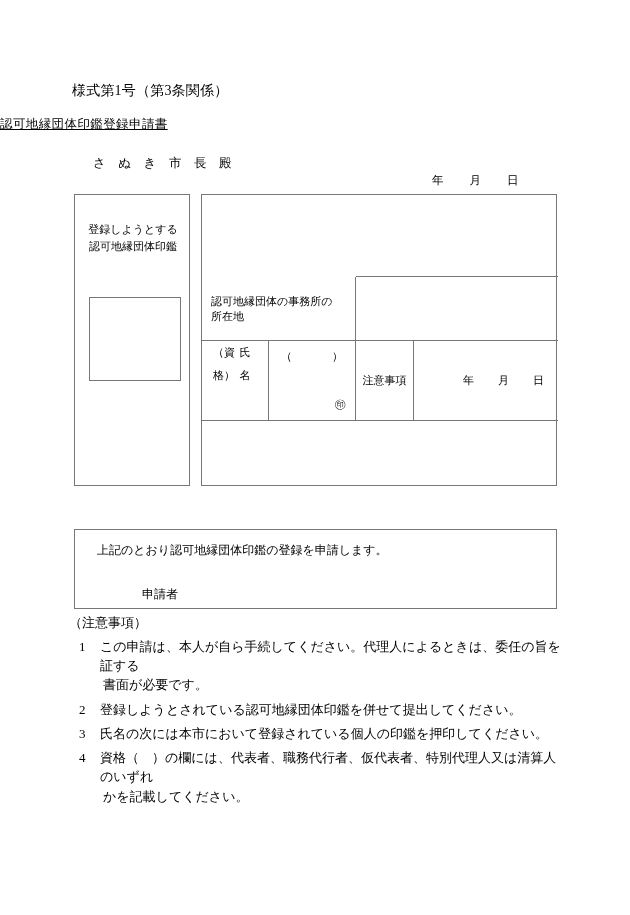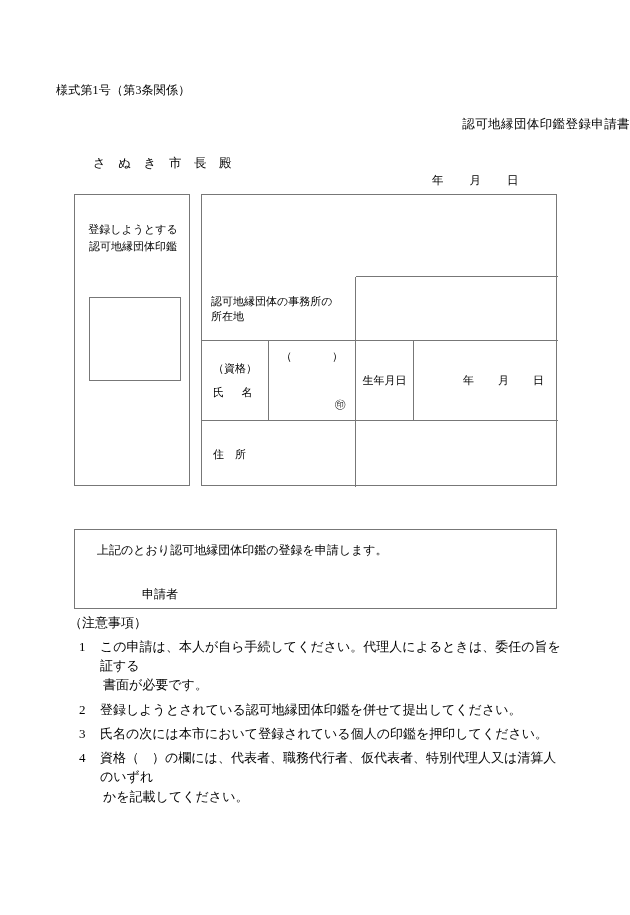--- a/index.html
+++ b/index.html
@@ -18,34 +18,35 @@
   .page {
     position: absolute;
     left: 0; top: 0;
     width: 630px;
     height: 915px;
   }
 
   
   .form-no {
     position: absolute;
-    left: 56px;
+    left: 72px;
     top: 82px;
-    font-size: 12px;
+    font-size: 14px;
     letter-spacing: 0.2px;
     white-space: nowrap;
   }
   .doc-title {
     position: absolute;
     left: 0;
     top: 116px;
     width: 630px;
-    text-align: right;
+    text-align: left;
     font-size: 12.5px;
     letter-spacing: 0.4px;
+    text-decoration: underline;
   }
   .addressee {
     position: absolute;
     left: 93px;
     top: 155px;
     font-size: 12.5px;
     white-space: nowrap;
   }
   .date-line {
     position: absolute;
@@ -116,21 +117,21 @@
     left: 0; top: 82px; width: 154px; height: 64px;
     display: flex; align-items: center;
     padding-left: 9px;
   }
   .r2-value { left: 154px; top: 82px; width: 202px; height: 64px; }
 
   
   .r3-label {
     left: 0; top: 146px; width: 67px; height: 80px;
     padding-left: 11px;
-    display: flex; flex-direction: column;
+    display: flex; flex-direction: row;
     justify-content: center;
   }
   .r3-label .ln { line-height: 2.1; }
   .r3-name {
     left: 67px; top: 146px; width: 87px; height: 80px;
   }
   .r3-name .paren {
     position: absolute; left: 12px; top: 8px;
     font-size: 11px; white-space: nowrap;
   }
@@ -252,30 +253,29 @@
     <div class="cell r2-value bb"></div>
 
     <div class="cell r3-label bb br">
       <div class="ln">（資格）</div>
       <div class="ln sp3">氏　名</div>
     </div>
     <div class="cell r3-name bb br">
       <span class="paren"><span>（</span><span class="inner"></span><span>）</span></span>
       <span class="inkan">㊞</span>
     </div>
-    <div class="cell r3-bd-label bb br">生年月日</div>
+    <div class="cell r3-bd-label bb br">注意事項</div>
     <div class="cell r3-bd-value bb">
       <span>年</span>
         <span class="gap"></span>
         <span>月</span>
         <span class="gap"></span>
         <span>日</span>
     </div>
 
-    <div class="cell r4-label br">住　所</div>
     <div class="cell r4-value"></div>
 
   </div>
 
   <div class="decl-box">
     <div class="decl-text">上記のとおり認可地縁団体印鑑の登録を申請します。</div>
     <div class="decl-applicant">申請者</div>
   </div>
 
   <div class="notes">

